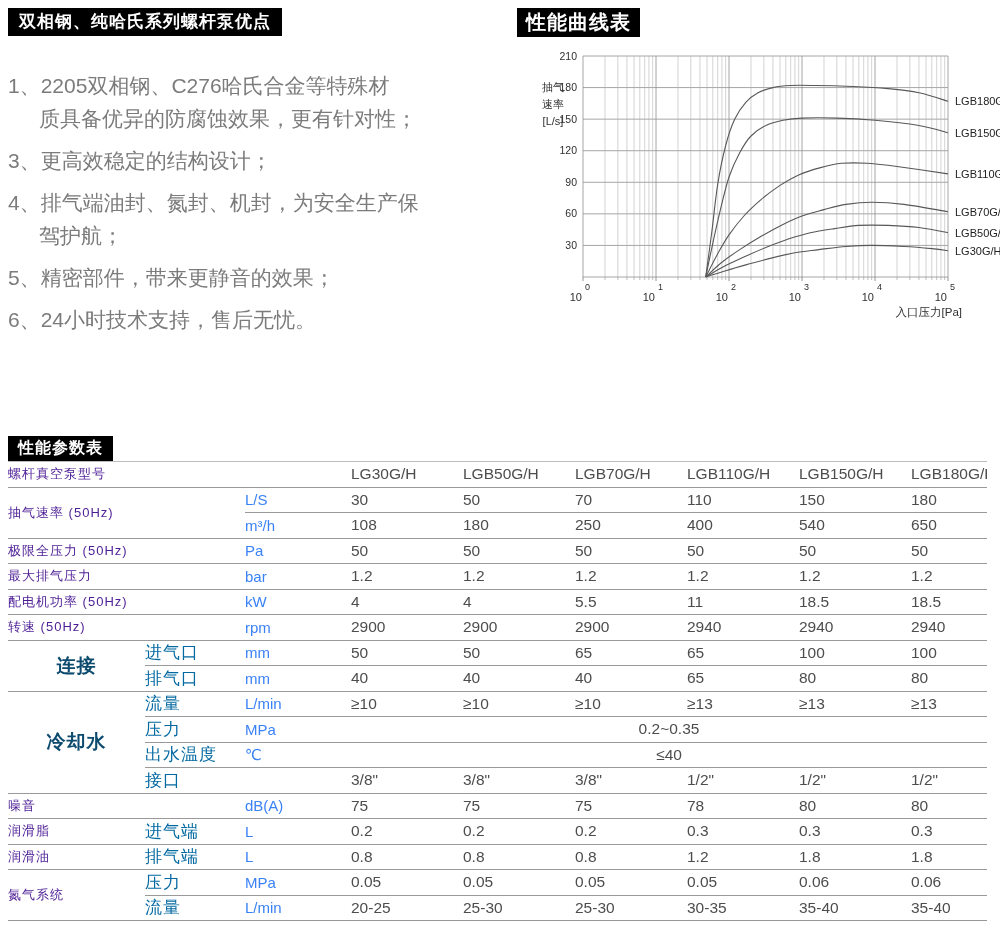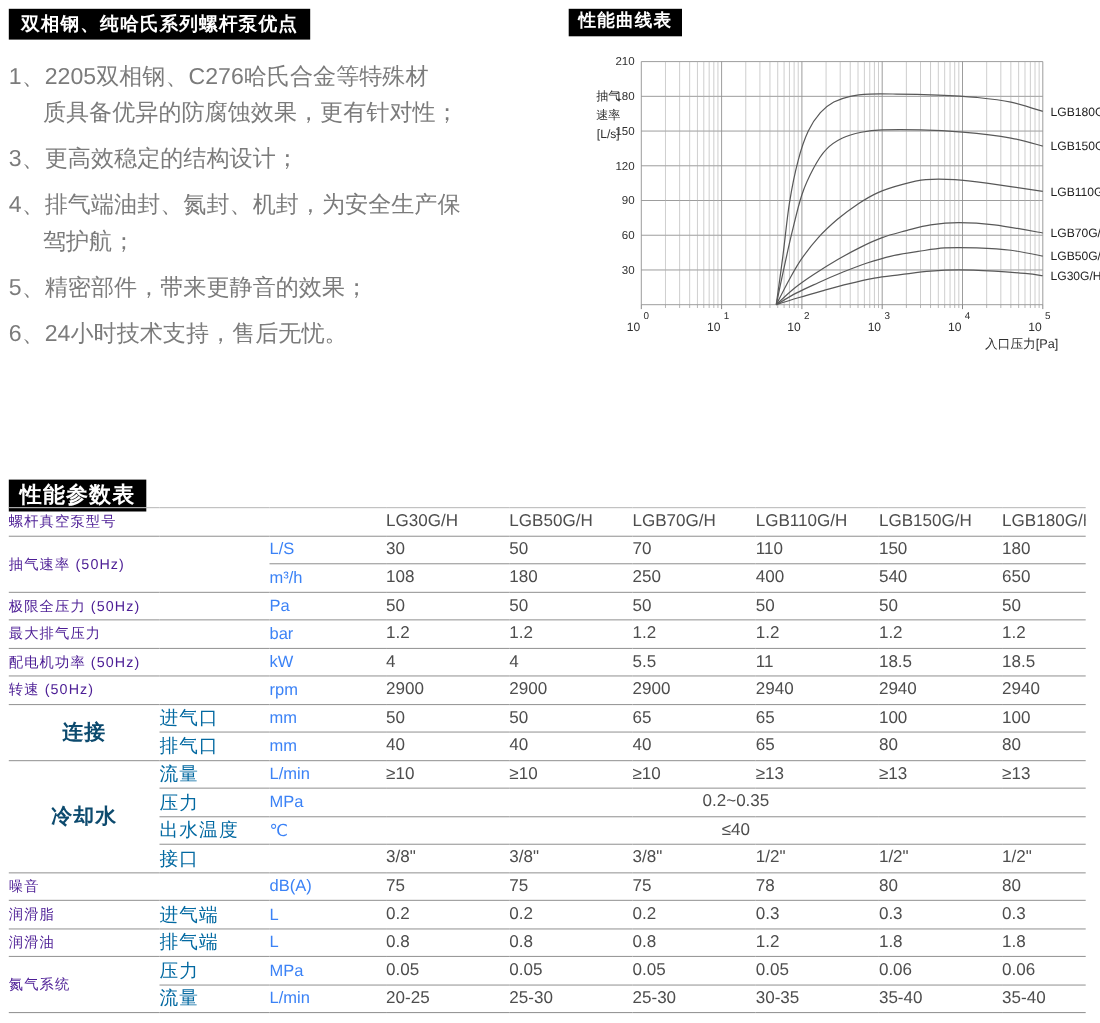--- a/index.html
+++ b/index.html
@@ -1,29 +1,29 @@
 <!DOCTYPE html>
 <html><head>
 <meta charset="utf-8">
 <style>
   html,body{margin:0;padding:0;background:#fff;width:1000px;height:930px;
     font-family:"Liberation Sans","DejaVu Sans",sans-serif;position:relative;overflow:hidden;}
   .badge{display:inline-block;background:#000000;color:#fff;font-weight:bold;
     font-size:17px;line-height:1;padding:5px 11px 6px;letter-spacing:1px;}
   
   #advantages{position:absolute;left:8px;top:8px;width:484px;}
-  #advantages .items{margin-top:17px;}
+  #advantages .items{margin-top:33px;}
   .adv-item{font-size:21px;color:#7b7b7b;line-height:33px;margin-bottom:9px;
     padding-left:31px;text-indent:-31px;white-space:pre-line;font-weight:400;}
   
   #chart-wrap{position:absolute;left:500px;top:0;width:500px;height:340px;}
-  #curve-badge{position:absolute;left:17px;top:8px;font-size:16px;padding:4px 9px 5px;}
+  #curve-badge{position:absolute;left:17px;top:8px;font-size:20px;padding:4px 9px 5px;}
   #perf-chart{position:absolute;left:0;top:0;}
   
-  #param-badge{position:absolute;left:8px;top:436px;font-size:20px;padding:4px 10px 5px;}
+  #param-badge{position:absolute;left:8px;top:436px;font-size:16px;padding:4px 10px 5px;}
   #param-table{position:absolute;left:8px;top:461px;width:979px;border-collapse:collapse;
     table-layout:fixed;border-top:1px solid #bcbcbc;border-bottom:1px solid #979797;}
   #param-table td{height:24.5px;padding:0;vertical-align:middle;overflow:hidden;
     white-space:nowrap;}
   #param-table tr:not(:first-child) td{border-top:1px solid #9a9a9a;}
   td.lab{color:#4c1d95;font-size:13px;letter-spacing:1px;padding-left:2px;text-align:left;}
   td.grp{color:#0c4a6e;font-size:19px;letter-spacing:1px;text-align:center;padding-left:56px;font-weight:bold;}
   td.sub{color:#0369a1;font-size:17px;letter-spacing:1px;padding-left:2px;text-align:left;}
   td.unit{color:#3b82f6;font-size:15px;padding-left:2px;text-align:left;}
   td.val{color:#4d4d4d;font-size:15.5px;padding-left:5px;text-align:left;}

